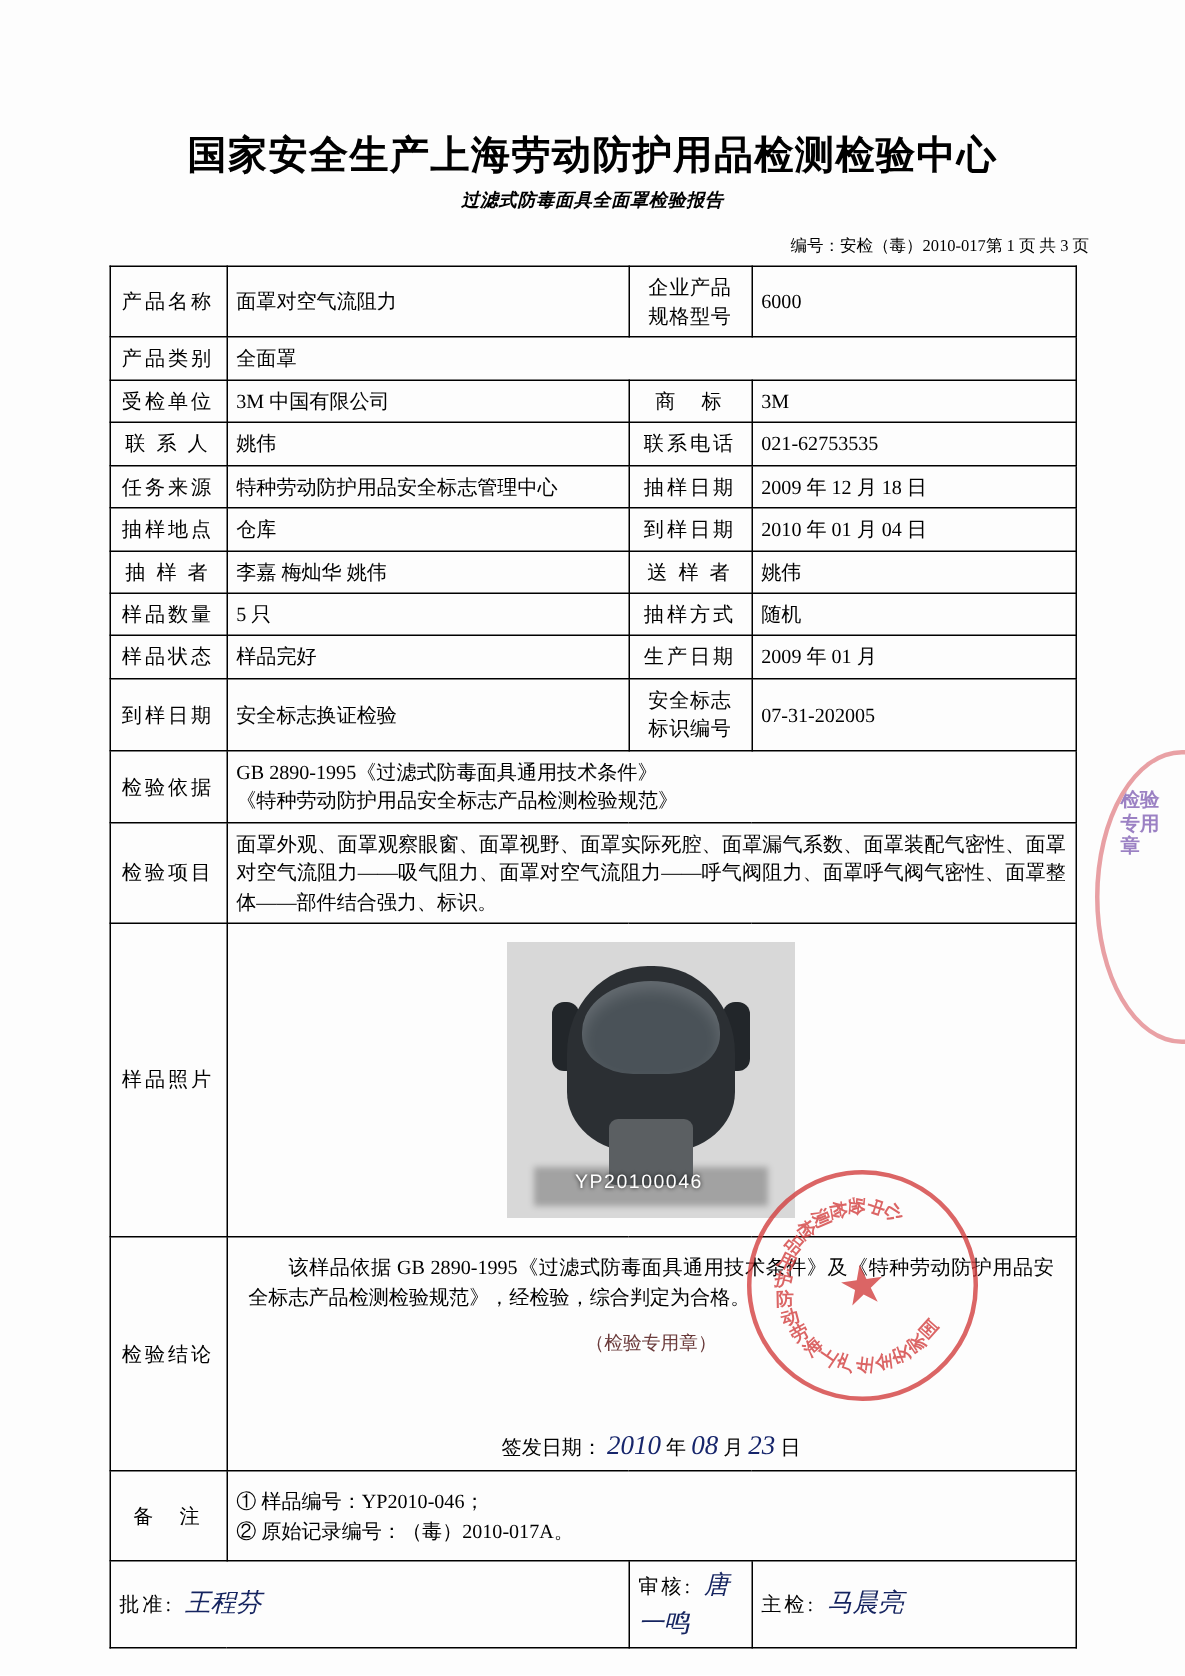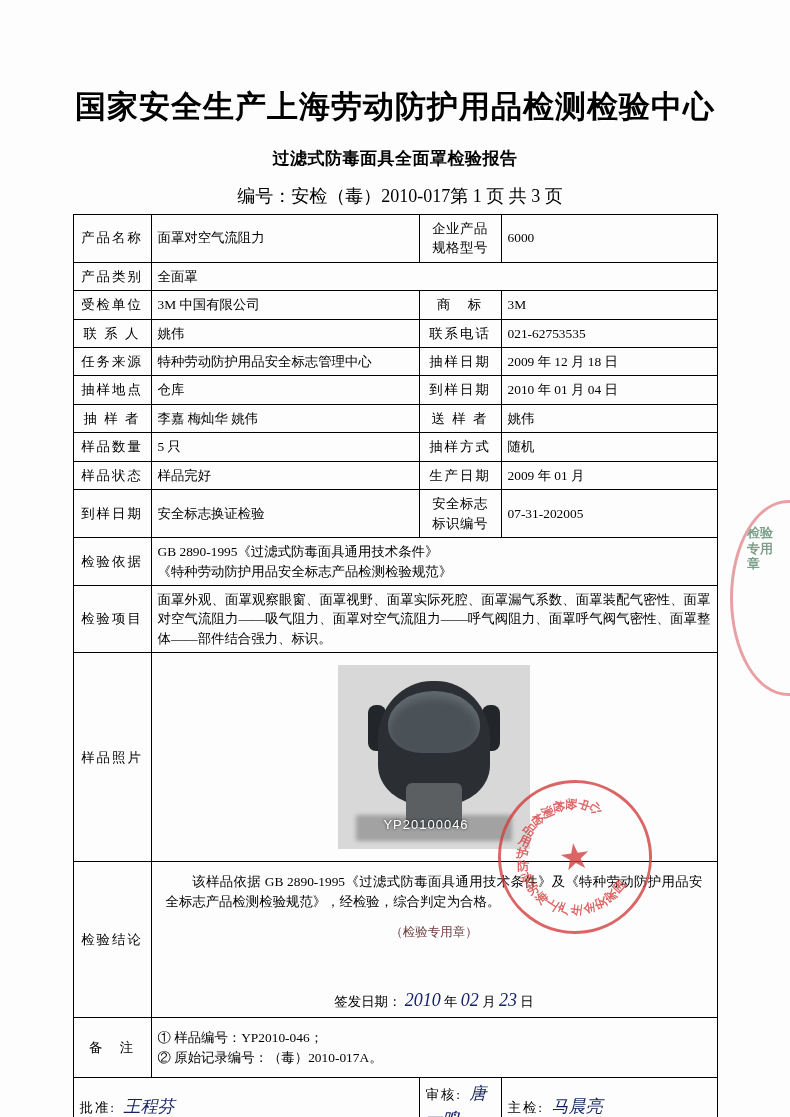--- a/index.html
+++ b/index.html
@@ -19,37 +19,38 @@
     position: relative;
     width: 790px;
     height: 1117px;
     background: #fdfdfd;
   }
   .header {
     text-align: center;
     padding-top: 88px;
   }
   .title-main {
-    font-size: 31px;
+    font-size: 26px;
     font-weight: bold;
     letter-spacing: 1px;
     line-height: 1.25;
   }
   .title-sub {
-    font-size: 17px;
+    font-size: 12px;
     font-weight: bold;
     letter-spacing: 0.5px;
-    margin-top: 20px;
+    margin-top: 4px;
+    font-style: italic;
   }
   .meta-row {
     display: flex;
-    justify-content: center;
+    justify-content: flex-end;
     align-items: flex-end;
     margin: 14px 64px 6px 74px;
-    font-size: 18px;
+    font-size: 11px;
   }
   .meta-left { white-space: nowrap; }
   .meta-right { white-space: nowrap; }
 
   table.report {
     border-collapse: collapse;
     width: 644px;
     margin: 0 auto;
     table-layout: fixed;
   }
@@ -250,21 +251,21 @@
     color: #d8555c;
     overflow: hidden;
   }
   .seal-edge-text {
     position: absolute;
     left: 14px;
     top: 22px;
     width: 28px;
     font-size: 13px;
     line-height: 1.2;
-    color: #14532d;
+    color: #4c1d95;
     font-weight: bold;
   }
 </style>
 </head>
 <body>
 
 <div class="page">
 
   <div class="header">
     <div class="title-main">国家安全生产上海劳动防护用品检测检验中心</div>
@@ -375,21 +376,21 @@
       </tr>
       <tr>
         <td class="lbl">检验结论</td>
         <td class="concl-cell" colspan="3">
           <div class="justify indent">该样品依据 GB 2890-1995《过滤式防毒面具通用技术条件》及《特种劳动防护用品安全标志产品检测检验规范》，经检验，综合判定为合格。</div>
           <div class="stamp-label">（检验专用章）</div>
           <div class="sign-line">
             <span>签发日期：</span>
             <span class="blue-hand">2010</span>
             <span>年</span>
-            <span class="blue-hand">02</span>
+            <span class="blue-hand">08</span>
             <span>月</span>
             <span class="blue-hand">23</span>
             <span>日</span>
           </div>
         </td>
       </tr>
       <tr style="height:60px">
         <td class="lbl">备　注</td>
         <td class="notes-cell" colspan="3">
           <div>① 样品编号：YP2010-046；</div>

